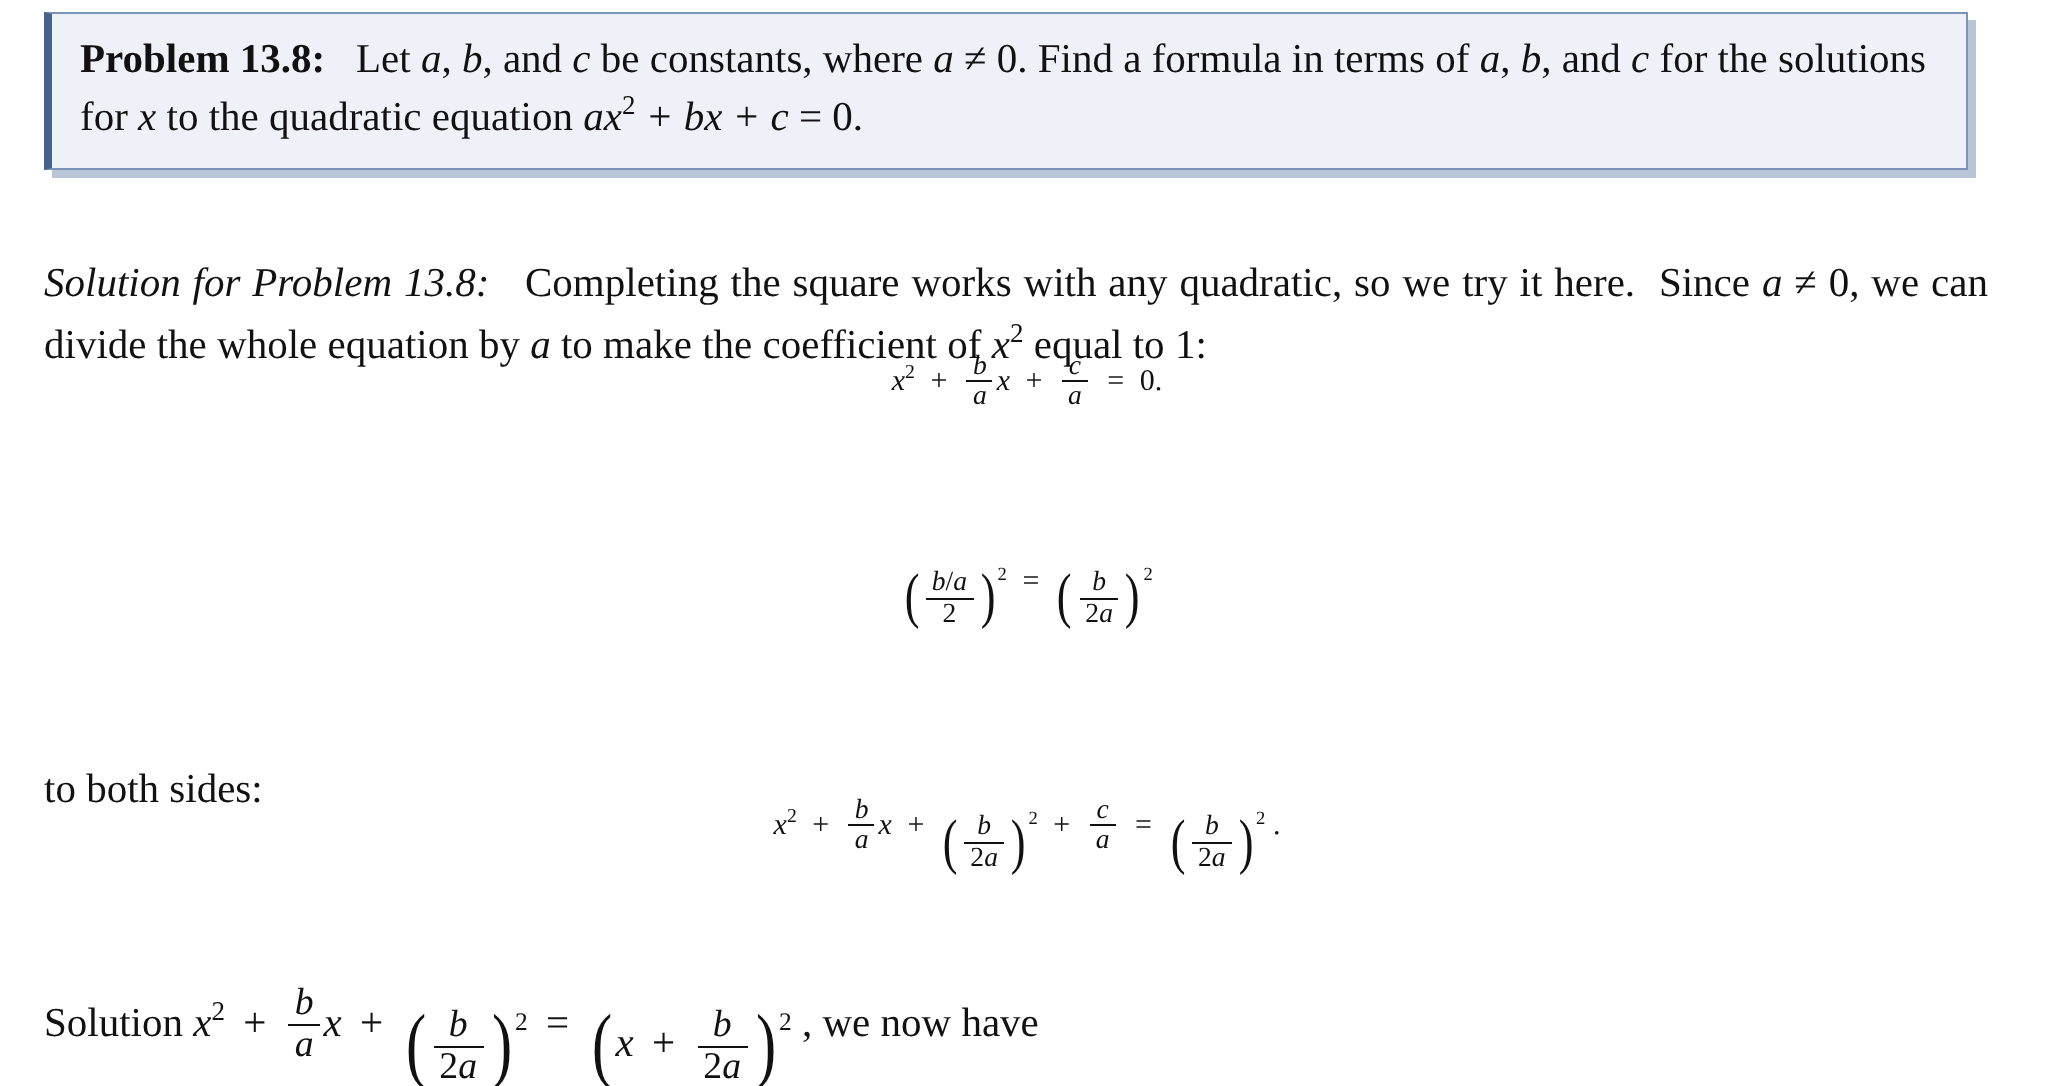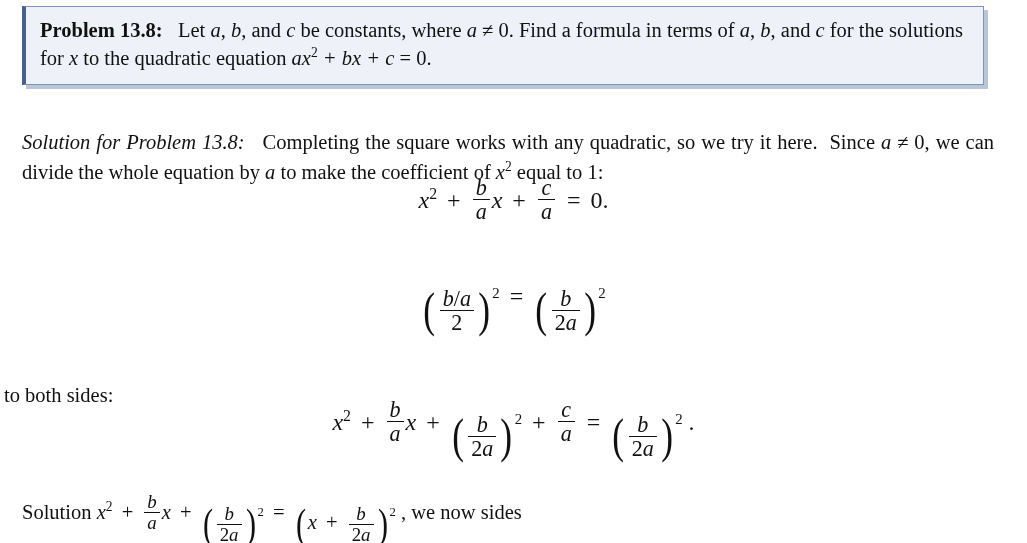--- a/index.html
+++ b/index.html
@@ -54,32 +54,32 @@
     left: 22px;
     top: 100px;
     width: 972px;
     text-align: justify;
   }
   .p-complete {
     left: 22px;
     top: 239px;
   }
   .p-bothsides {
-    left: 4px;
+    left: 22px;
     top: 353px;
   }
   .p-because {
     left: 22px;
     top: 464px;
   }
 
   
   .display {
     position: absolute;
-    font-size: 24px;
+    font-size: 15px;
     text-align: center;
   }
   .d1 { left: 0; top: 176px; width: 1027px; }
   .d2 { left: 0; top: 283px; width: 1027px; }
   .d3 { left: 0; top: 398px; width: 1027px; }
 
   
   .math { font-style: italic; font-family: "Liberation Serif", serif; }
   .rm   { font-style: normal; }
   .op   { font-style: normal; padding: 0 4px; }
@@ -207,16 +207,16 @@
       <span class="frac"><span class="num math">b</span><span class="den math">a</span></span><span class="math">x</span>
       <span class="op">+</span>
       <span class="paren">
         <span class="pl">(</span><span class="inner"><span class="frac"><span class="num math">b</span><span class="den"><span class="rm">2</span><span class="math">a</span></span></span></span><span class="pr">)</span><span class="pexp">2</span>
       </span>
       <span class="op">=</span>
       <span class="paren">
         <span class="pl">(</span><span class="inner"><span class="math">x</span> <span class="op">+</span> <span class="frac"><span class="num math">b</span><span class="den"><span class="rm">2</span><span class="math">a</span></span></span></span><span class="pr">)</span><span class="pexp">2</span>
       </span>
     </span>
-    <span>, we now sides</span>
+    <span>, we now have</span>
   </div>
 
 </div>
 
 </body></html>

